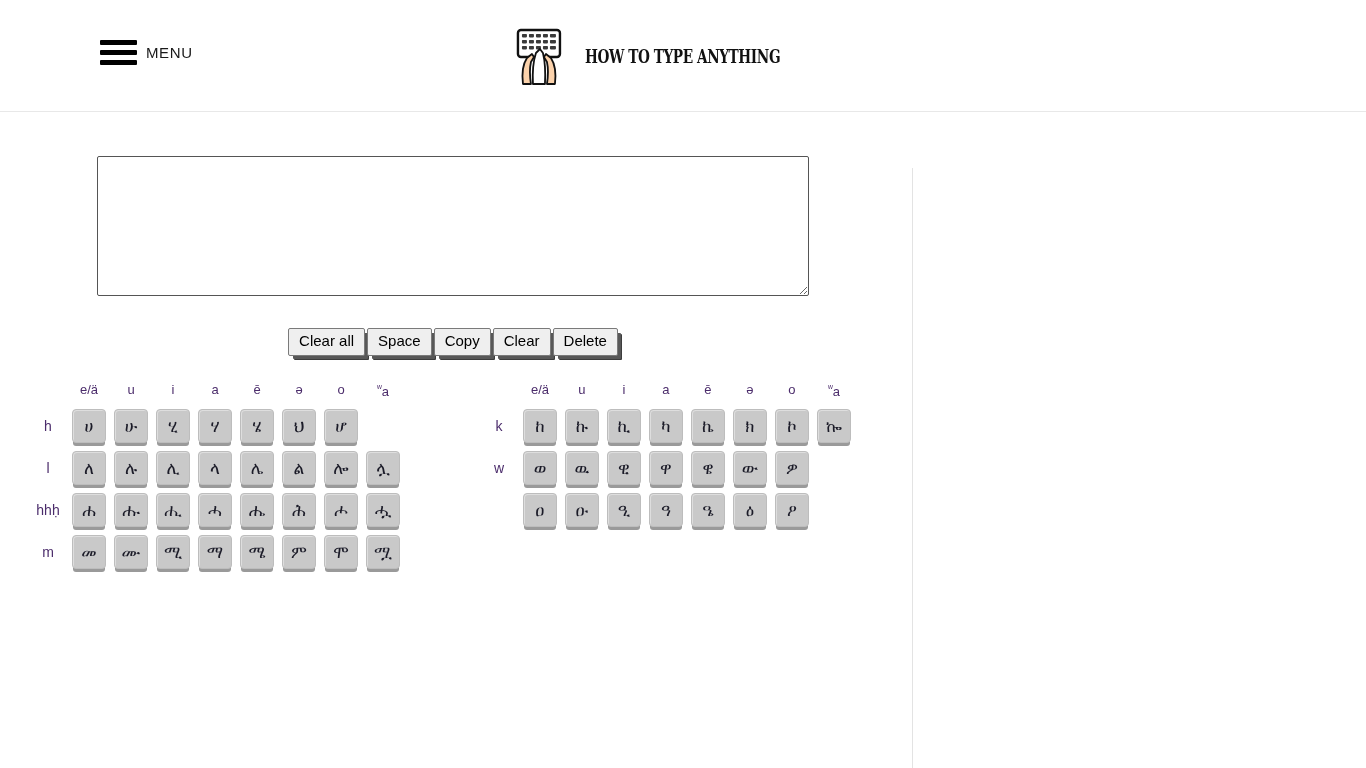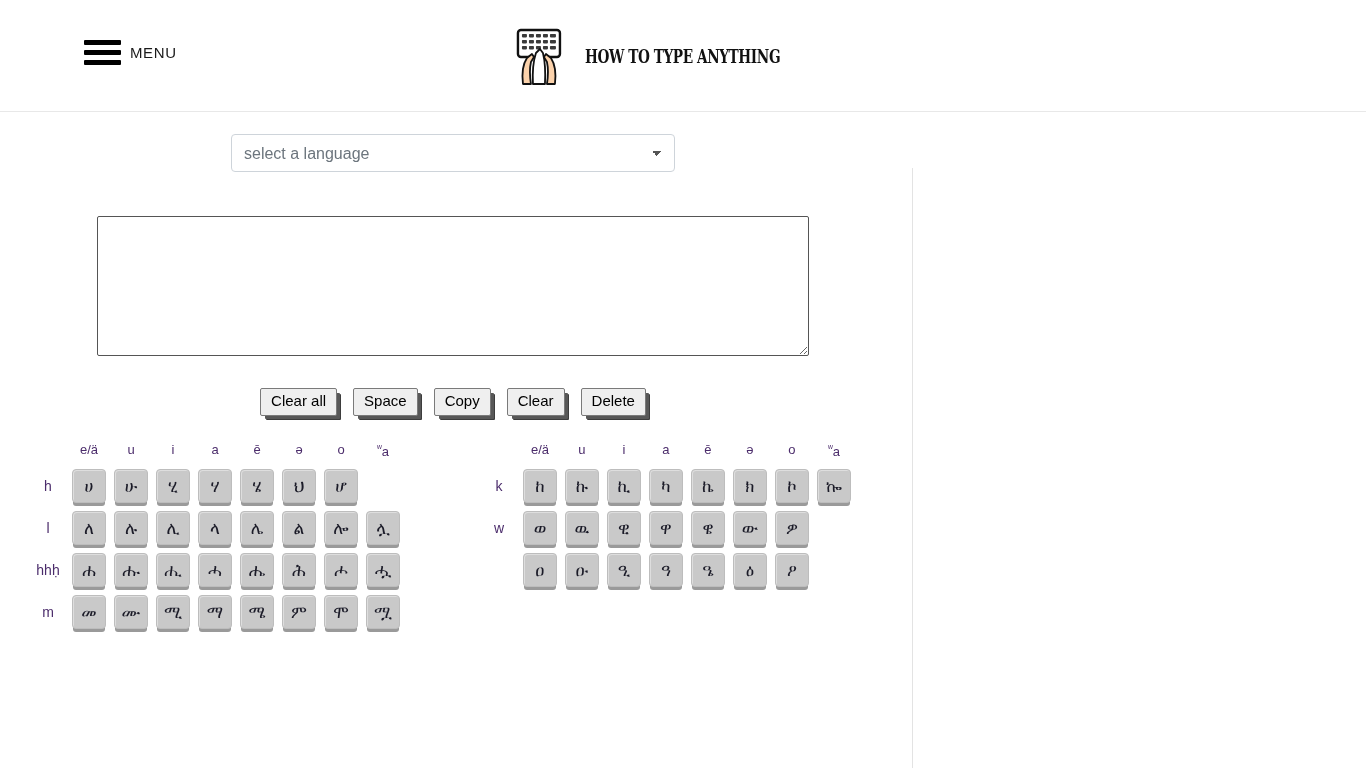--- a/index.html
+++ b/index.html
@@ -15,21 +15,21 @@
 
   
   .site-header {
     position: relative;
     height: 112px;
     border-bottom: 1px solid #e8e8e8;
     background: #fff;
   }
   .menu-toggle {
     position: absolute;
-    left: 84px; top: 40px;
+    left: 100px; top: 40px;
     display: flex;
     align-items: center;
     gap: 9px;
     cursor: pointer;
     user-select: none;
   }
   .hamburger {
     display: flex;
     flex-direction: column;
     justify-content: space-between;
@@ -137,21 +137,21 @@
     resize: both;
     outline: none;
     font-family: "Liberation Sans", sans-serif;
   }
 
   
   .actions {
     margin-top: 28px;
     display: flex;
     justify-content: center;
-    gap: 16px;
+    gap: 2px;
   }
   .act-btn {
     position: relative;
     display: inline-block;
     padding: 3px 10px 4px 10px;
     font-size: 15px;
     line-height: 1.25;
     color: #000;
     background: #efefef;
     border: 1px solid #7a7a7a;
@@ -261,25 +261,20 @@
     <span class="brand-text">HOW TO TYPE ANYTHING</span>
   </div>
 </header>
 
 <div class="content-wrap">
   <div class="vdivider"></div>
 
   <div class="main-col">
 
 
-    <div class="lang-row">
-      <select class="lang-select">
-        <option>select a language</option>
-      </select>
-    </div>
 
     <div class="editor-row">
       <textarea class="editor" placeholder="" style=""></textarea>
     </div>
 
     <div class="actions">
       <span class="act-btn">Clear all</span>
       <span class="act-btn">Space</span>
       <span class="act-btn">Copy</span>
       <span class="act-btn">Clear</span>

